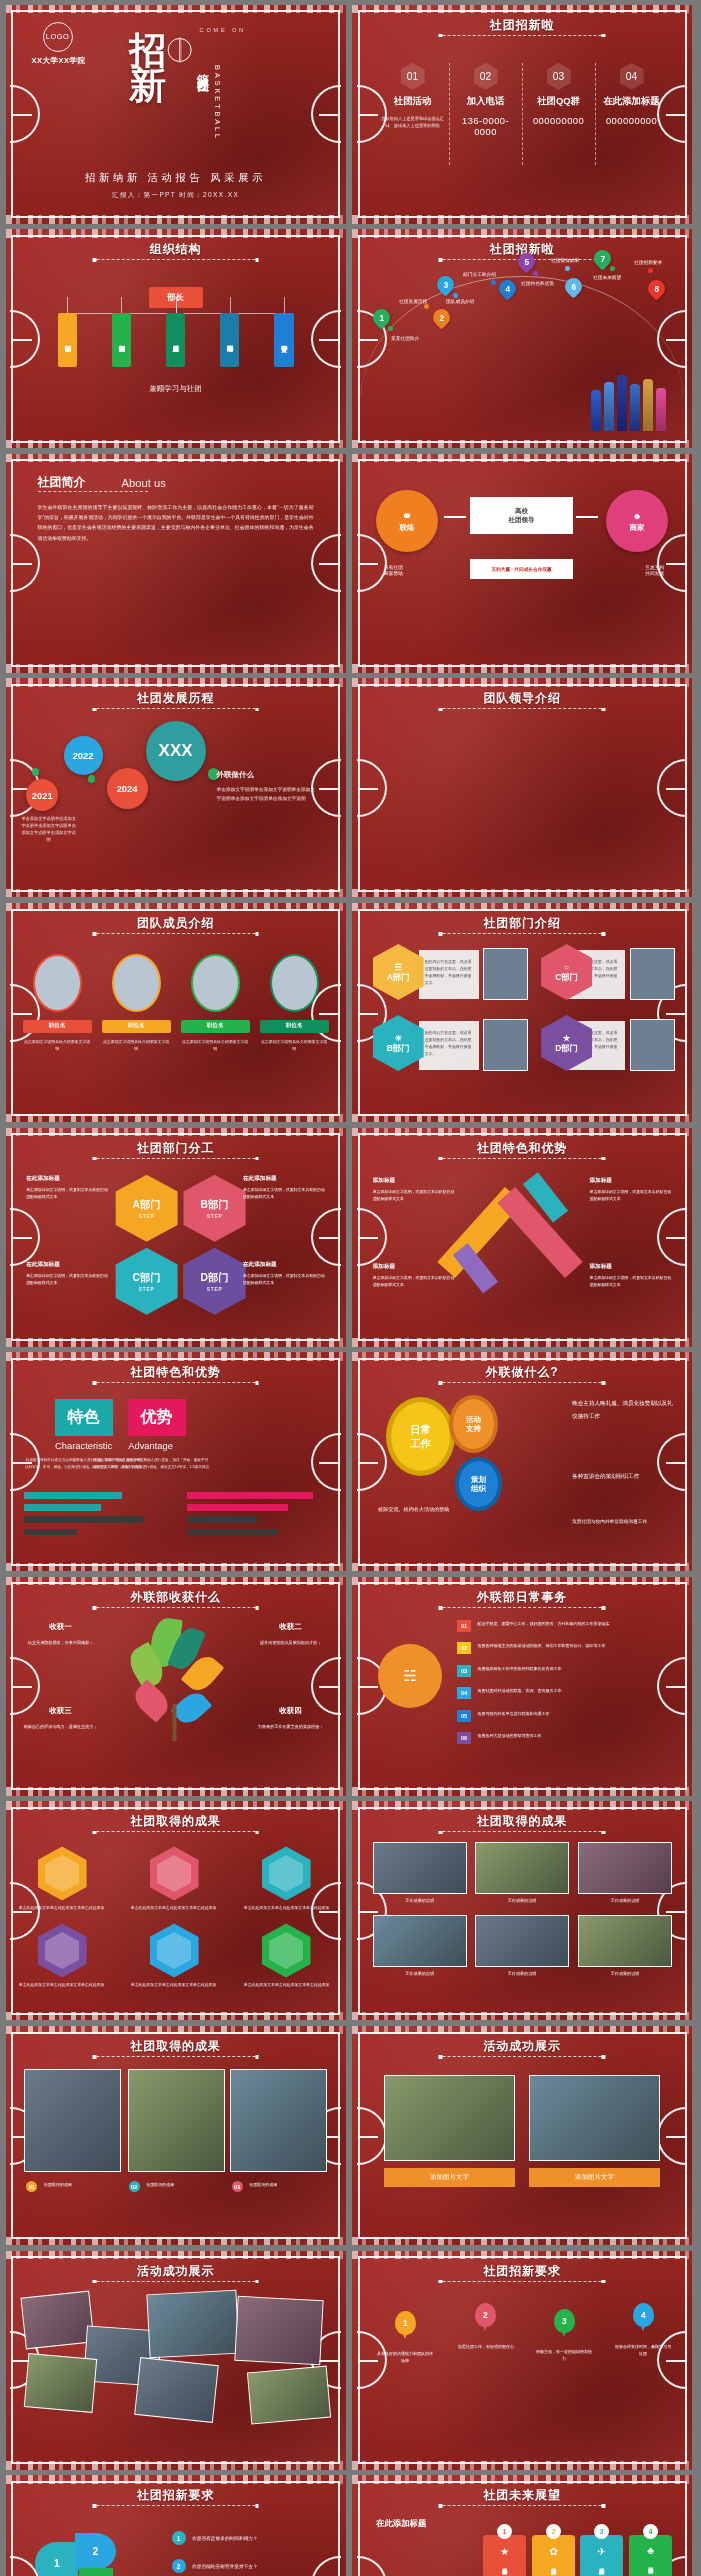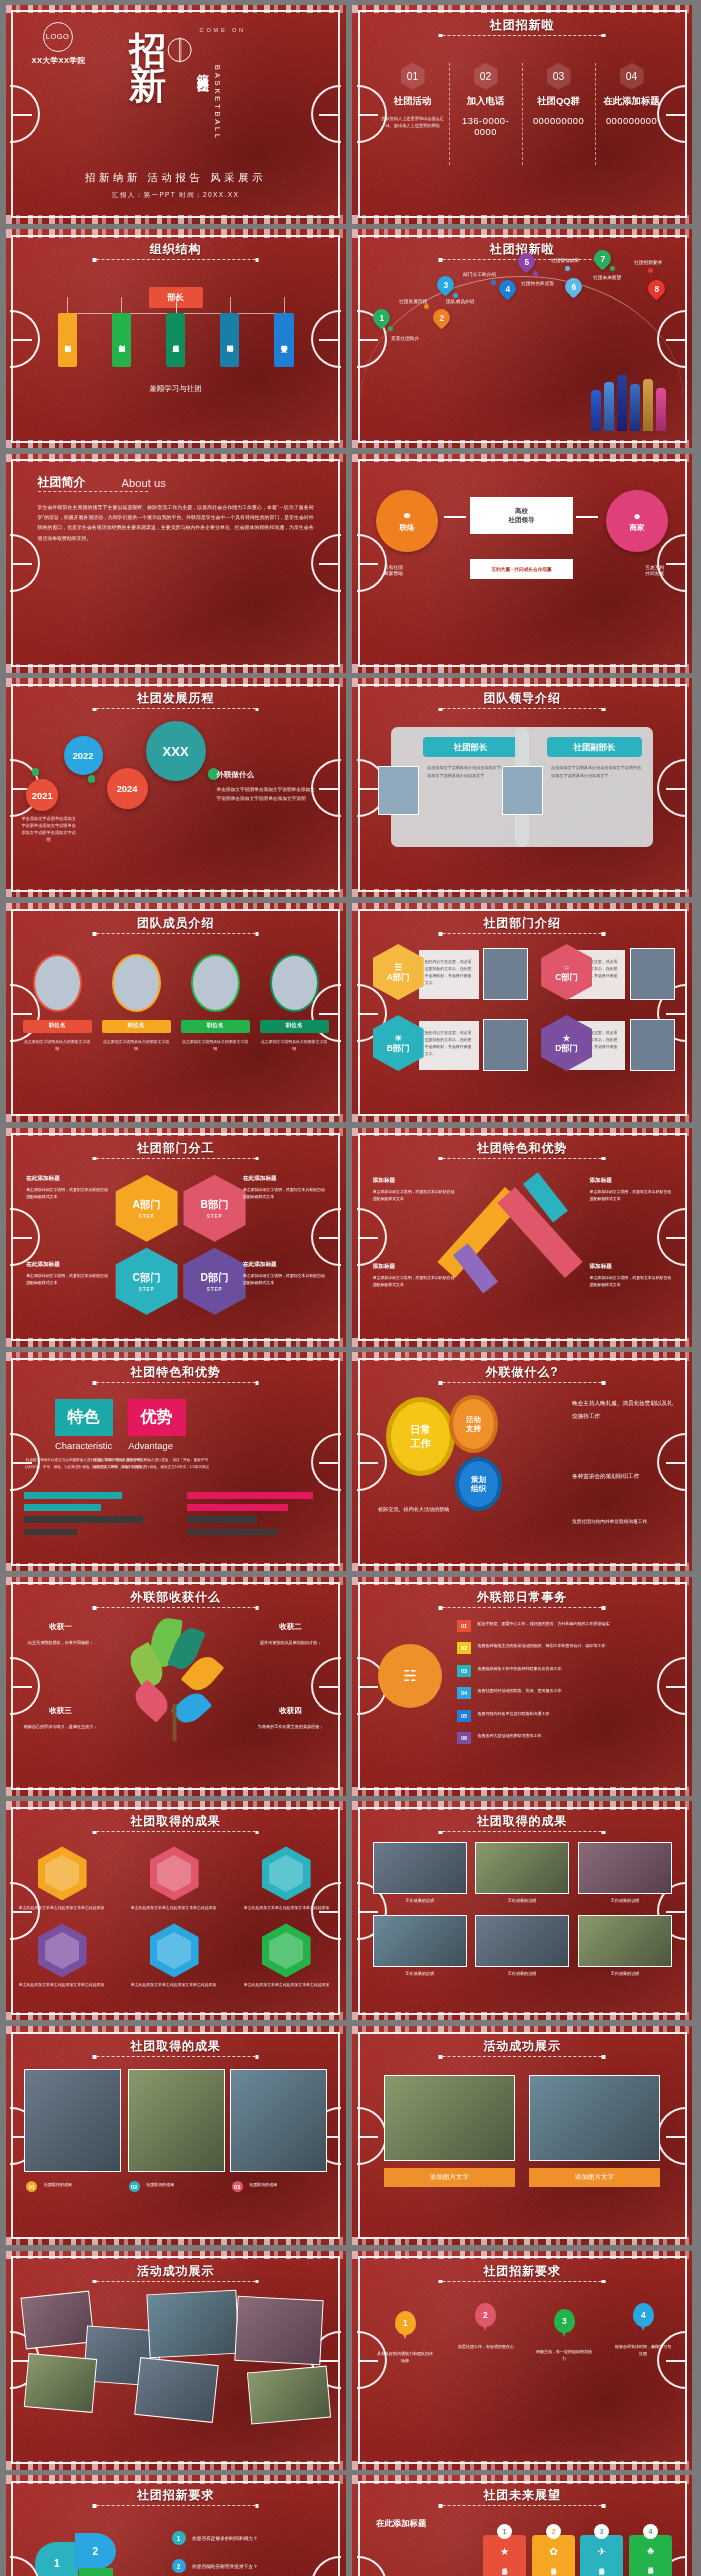--- a/index.html
+++ b/index.html
@@ -429,51 +429,41 @@
     <div class="s-dots"></div>
     <div class="tl" style="left:20.6px;top:101px;width:32px;height:32px;background:#e8503a">
         <span>2021</span>
       </div>
     <div class="tl" style="left:58px;top:58px;width:39px;height:39px;background:#2aa7e0">
         <span>2022</span>
       </div>
     <div class="tl" style="left:101px;top:90px;width:41px;height:41px;background:#e8503a">
         <span>2024</span>
       </div>
-    <div class="tl" style="left:140px;top:43px;width:60px;height:60px;background:#2f9e9e;font-size:13px">
+    <div class="tl" style="left:140px;top:43px;width:60px;height:60px;background:#2f9e9e;font-size:17px">
         <span>XXX</span>
       </div>
     <div class="tl" style="left:26px;top:90px;width:7.5px;height:7.5px;background:#27ae60"></div>
     <div class="tl" style="left:82px;top:97px;width:7.5px;height:7.5px;background:#27ae60"></div>
     <div class="tl" style="left:202px;top:90px;width:11.2px;height:11.2px;background:#27ae60"></div>
     <div class="tl-cap" style="left:15px;top:138px;width:56px">单击添加文字说明单击添加文字说明单击添加文字说明单击添加文字说明单击添加文字说明</div>
     <div class="tl-side">
       <b>外联做什么</b>
       <span>单击添加文字说明单击添加文字说明单击添加文字说明单击添加文字说明单击添加文字说明</span>
     </div>
   </div>
 
   <div class="slide">
     <div class="grime t"></div>
     <div class="grime b"></div>
     <div class="court"></div>
     <div class="midline l"></div>
     <div class="midline r"></div>
     <div class="s-title">团队领导介绍</div>
     <div class="s-dots"></div>
-    <div class="lcard" style="left:39px">
-      <div class="lcard-hd">社团部长</div>
-      <div class="lcard-ph"></div>
-      <div class="lcard-tx">点击添加文字说明具体介绍点击添加文字说明单击添加文字说明具体介绍添加文字</div>
-    </div>
-    <div class="lcard" style="right:39px">
-      <div class="lcard-hd">社团副部长</div>
-      <div class="lcard-ph"></div>
-      <div class="lcard-tx">点击添加文字说明具体介绍点击添加文字说明单击添加文字说明具体介绍添加文字</div>
-    </div>
   </div>
 
   <div class="slide">
     <div class="grime t"></div>
     <div class="grime b"></div>
     <div class="court"></div>
     <div class="midline l"></div>
     <div class="midline r"></div>
     <div class="s-title">团队成员介绍</div>
     <div class="s-dots"></div>

